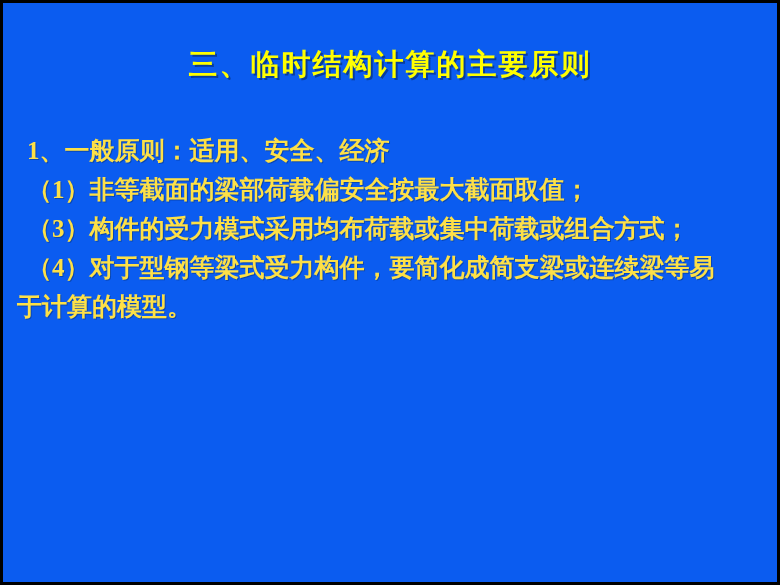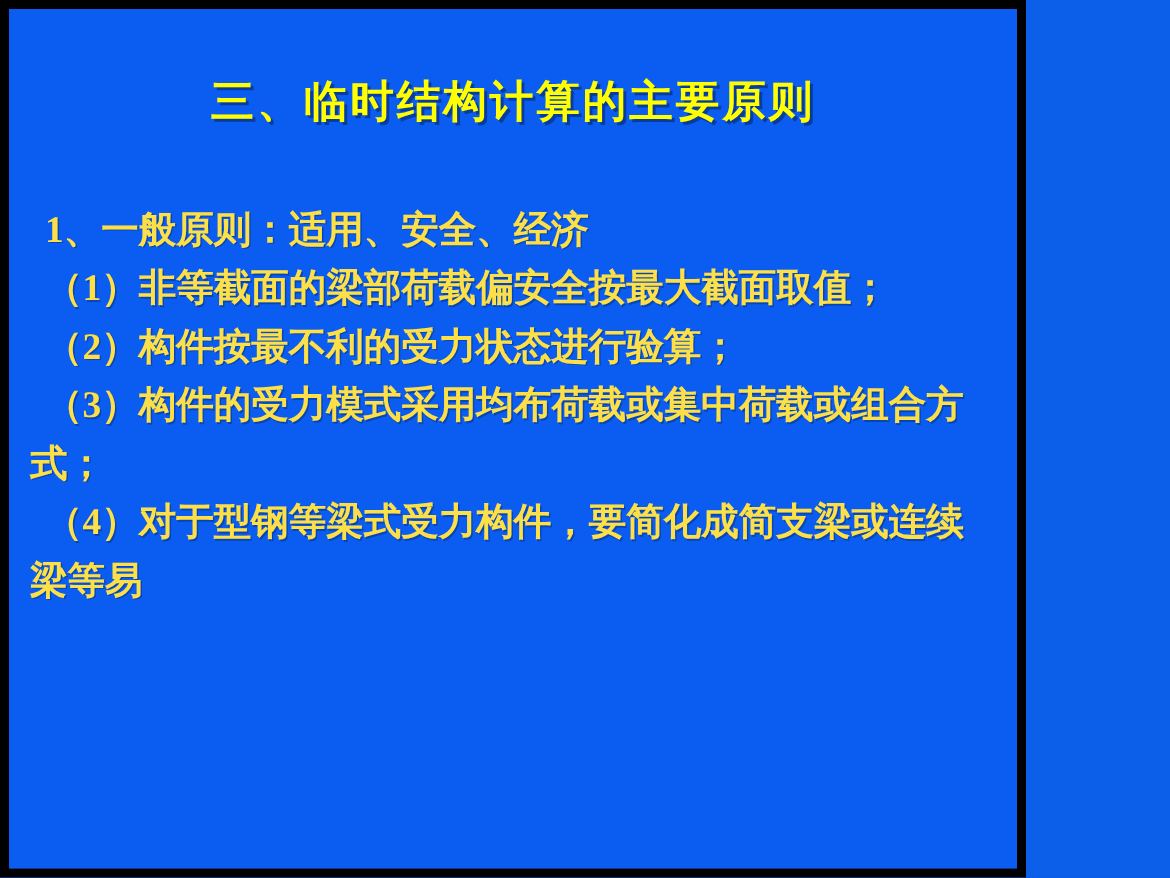--- a/index.html
+++ b/index.html
@@ -8,25 +8,25 @@
   }
   body {
     width: 780px;
     height: 585px;
     background: #0b5fe8;
     font-family: "Liberation Sans", sans-serif;
     overflow: hidden;
   }
   .slide {
     position: relative;
-    width: 684px;
+    width: 780px;
     height: 585px;
     background: #0b5cf0;
     box-sizing: border-box;
-    border: 6px solid #000000;
+    border: 3px solid #000000;
     overflow: hidden;
   }
   .slide-inner {
     position: absolute;
     left: 0;
     top: 0;
     right: 0;
     bottom: 0;
     background: #0b5cf0;
   }
@@ -70,20 +70,20 @@
 
 <div class="slide">
   <div class="slide-inner">
 
     <div class="title">三、临时结构计算的主要原则</div>
 
     <div class="body-block">
 
       <div class="line indent">1、一般原则：适用、安全、经济</div>
       <div class="line indent">（1）非等截面的梁部荷载偏安全按最大截面取值；</div>
-      <div class="line indent">（2）构件按最不利的受力状态进行验算；</div>
       <div class="line indent">（3）构件的受力模式采用均布荷载或集中荷载或组合方式；</div>
       <div class="line indent">（4）对于型钢等梁式受力构件，要简化成简支梁或连续梁等易</div>
+      <div class="line hang">于计算的模型。</div>
 
     </div>
 
   </div>
 </div>
 
 </body></html>

